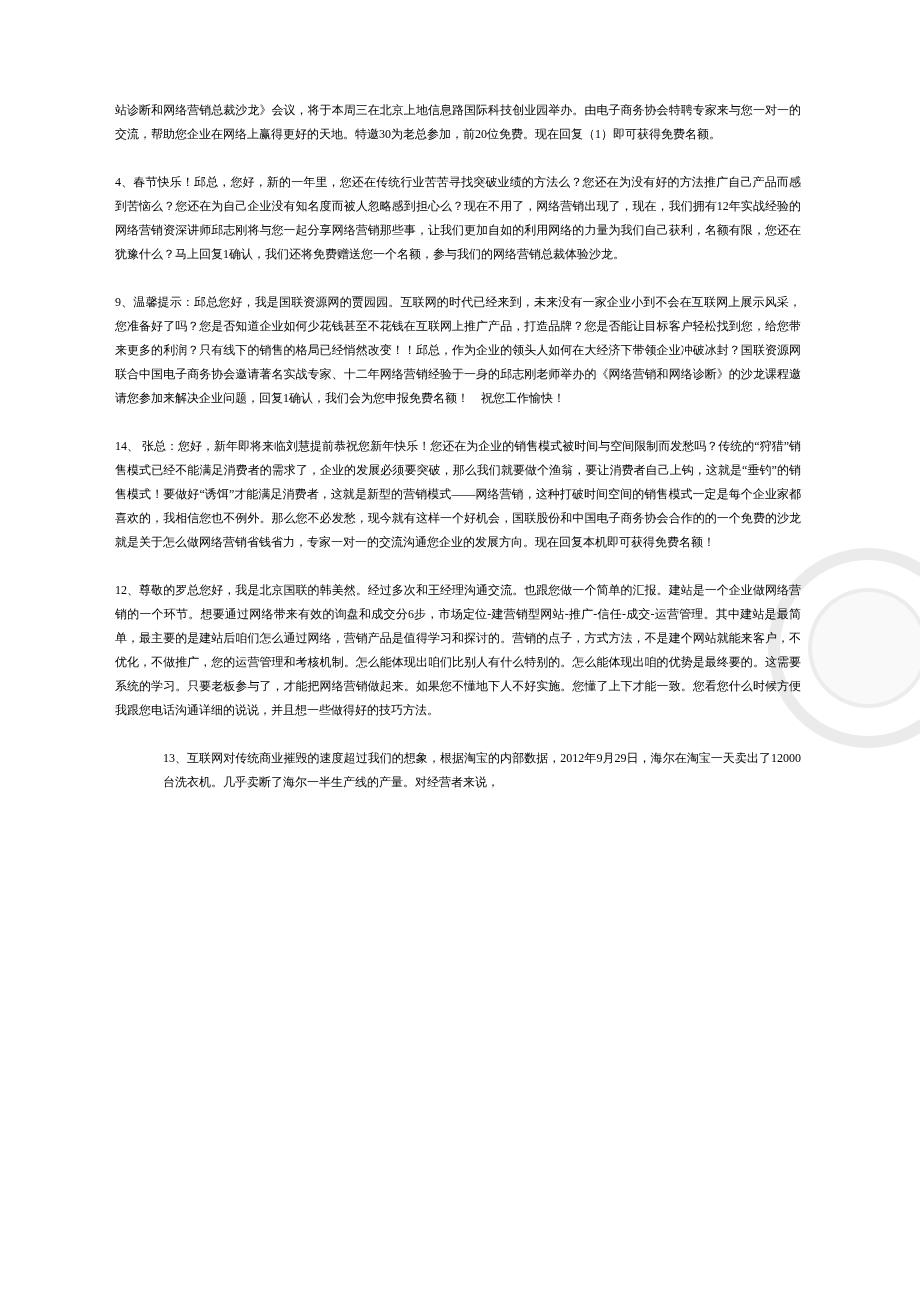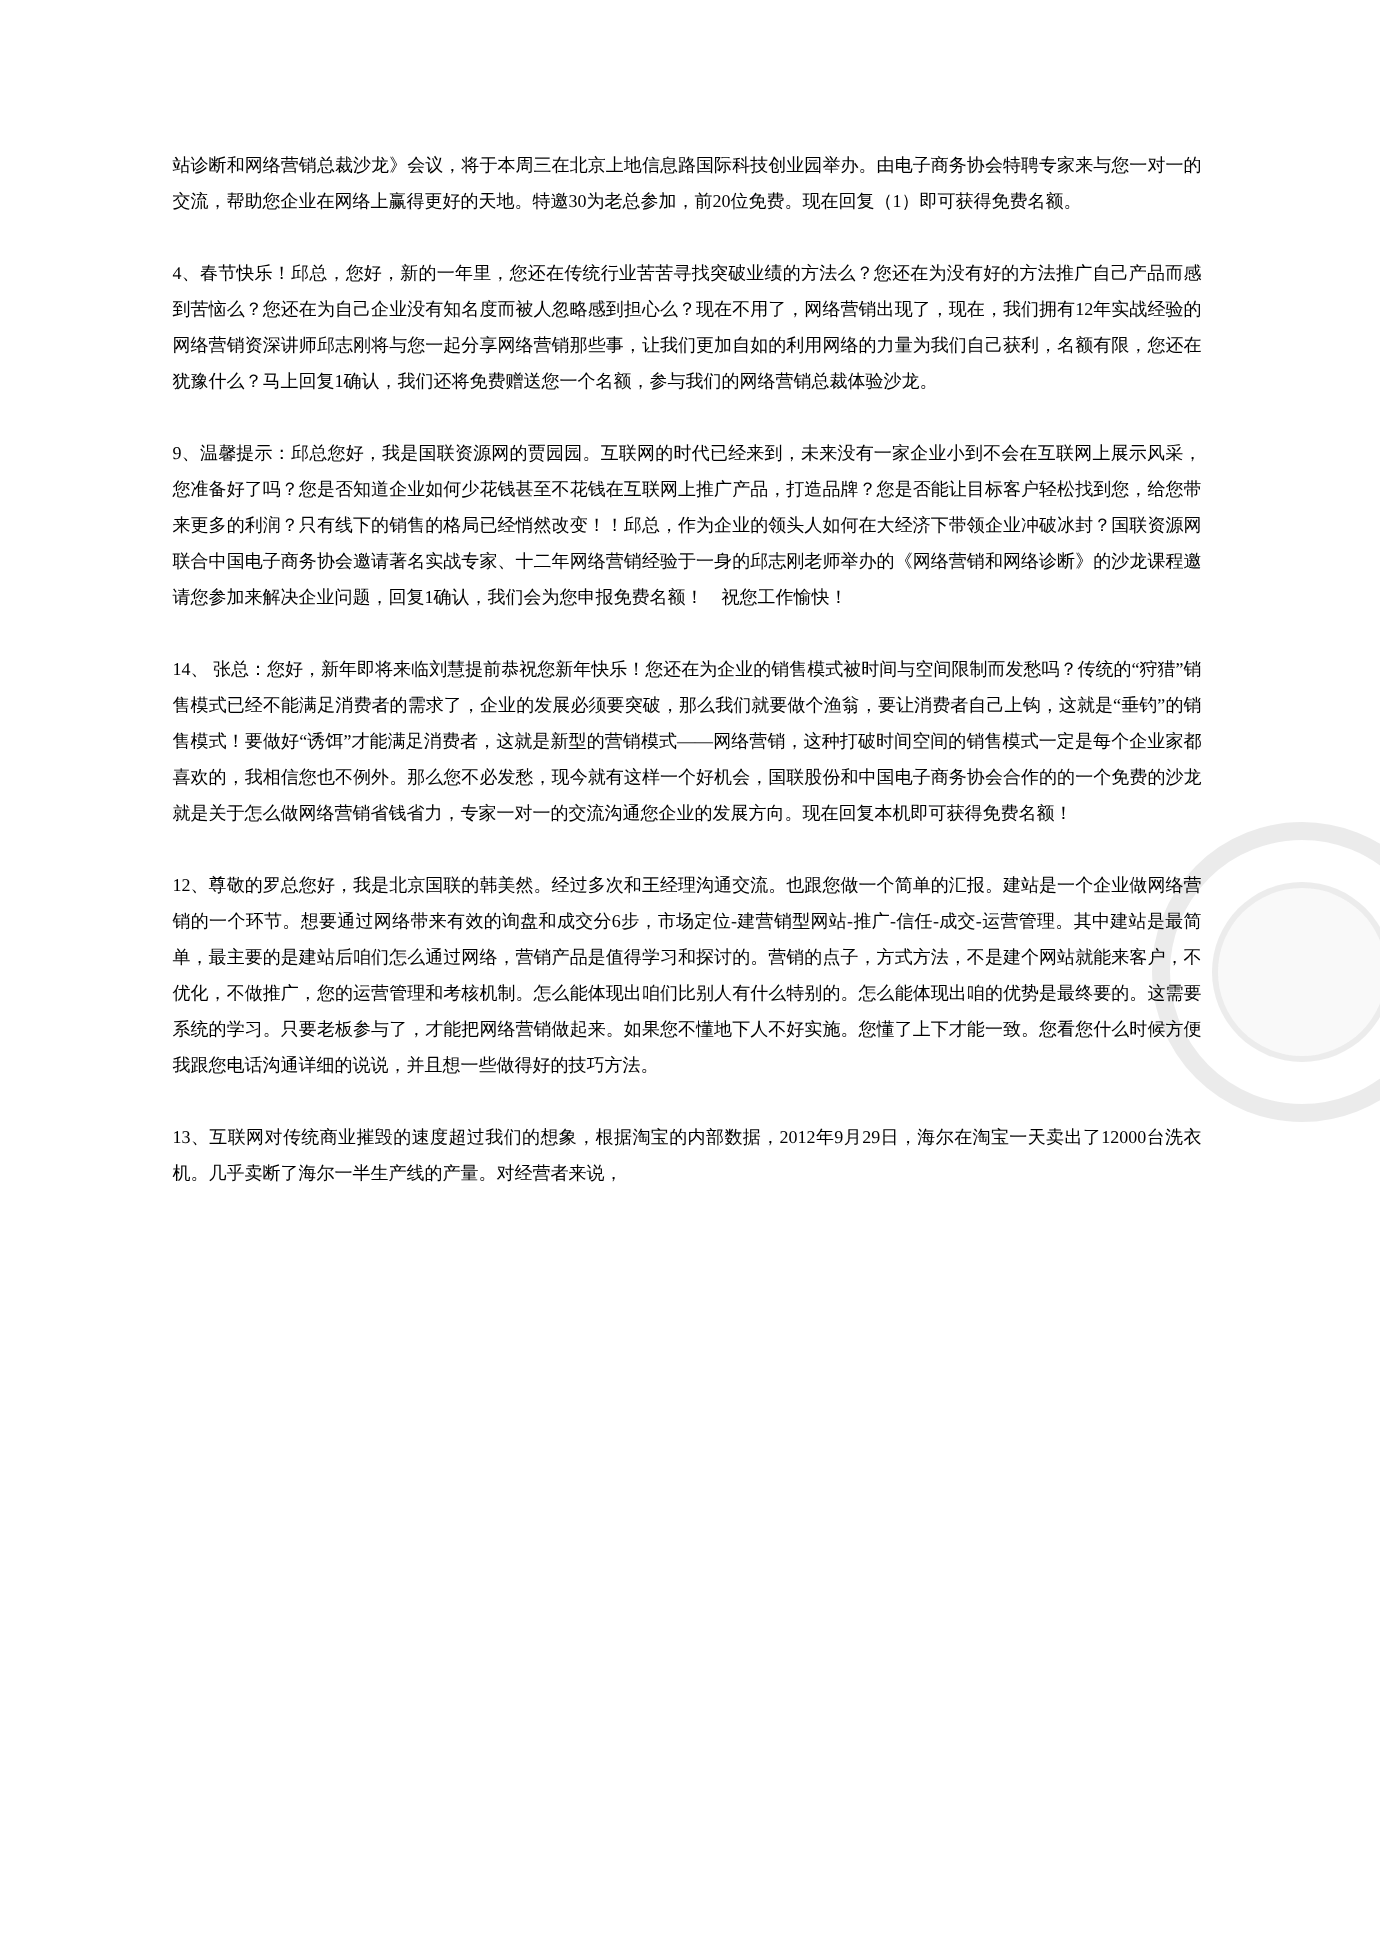--- a/index.html
+++ b/index.html
@@ -26,20 +26,21 @@
     margin: 0 0 24px 0;
     font-size: 12px;
     line-height: 24px;
     text-align: justify;
     text-justify: inter-ideograph;
     word-break: break-all;
     color: #000000;
   }
   .para:last-child {
     margin-bottom: 0;
+    margin-left: 48px;
   }
   
   .watermark {
     position: absolute;
     left: 768px;
     top: 548px;
     width: 200px;
     height: 200px;
     border: 12px solid rgba(190, 190, 190, 0.30);
     border-radius: 50%;

